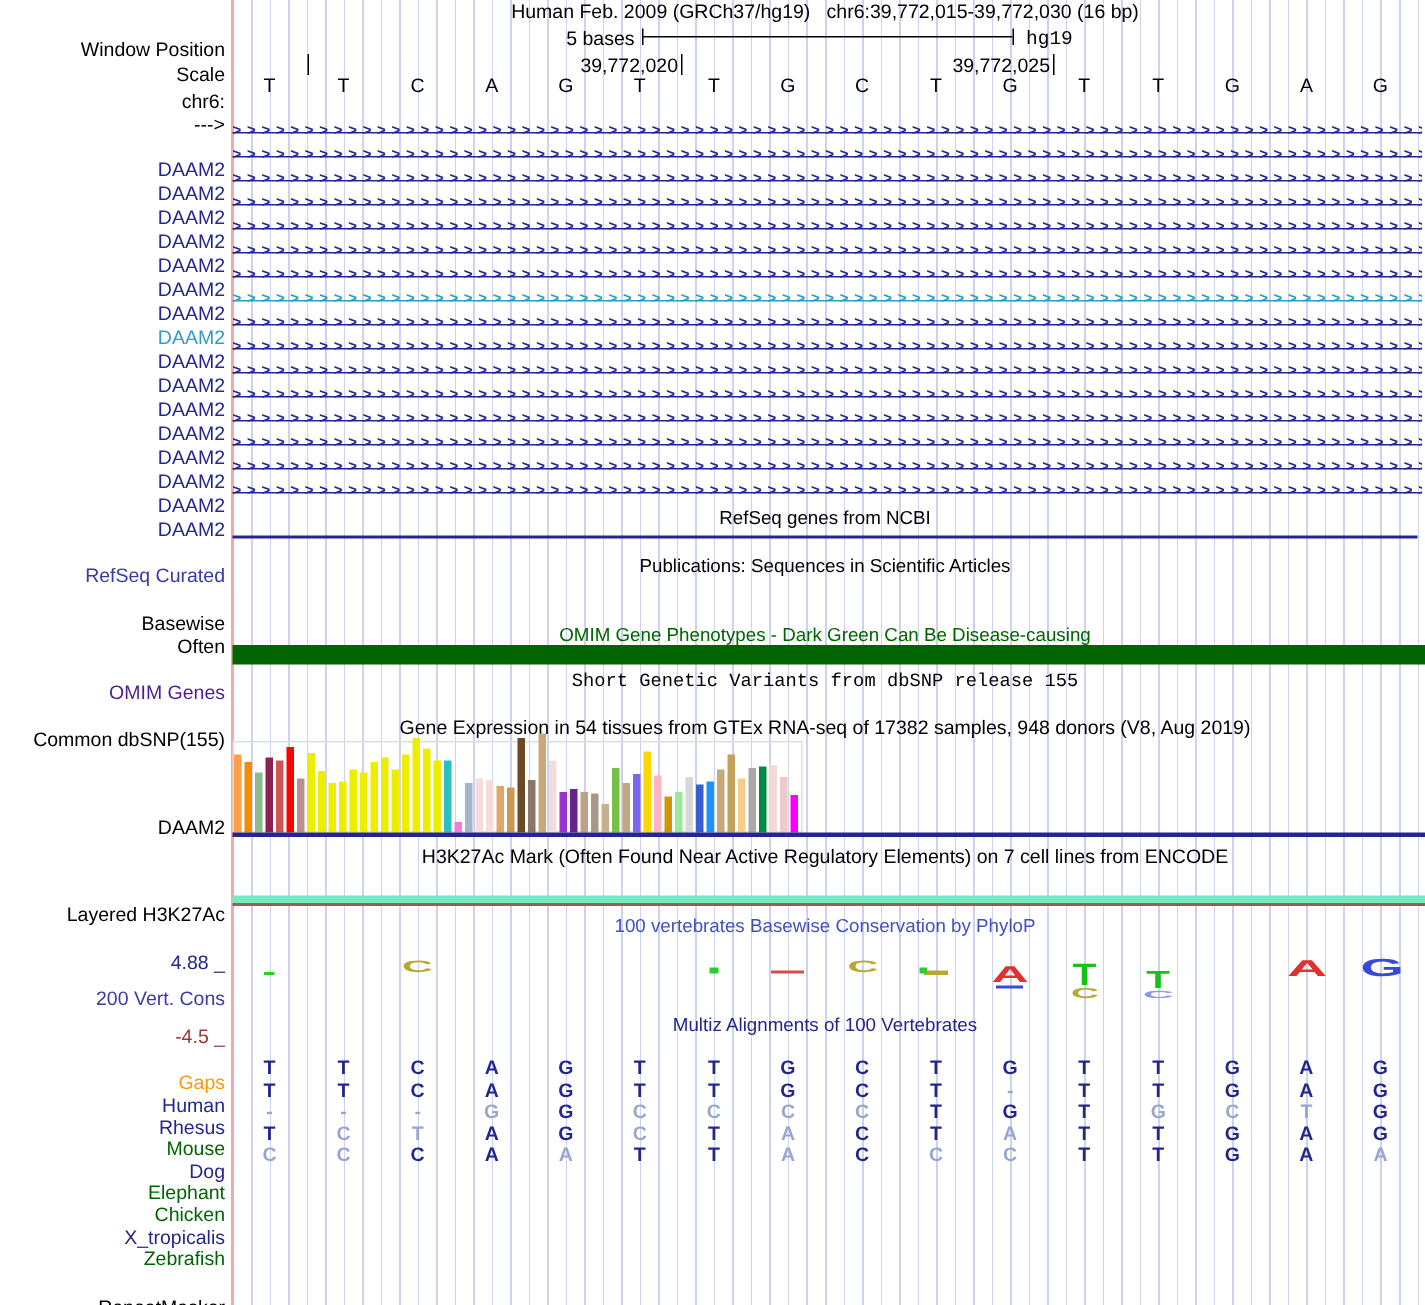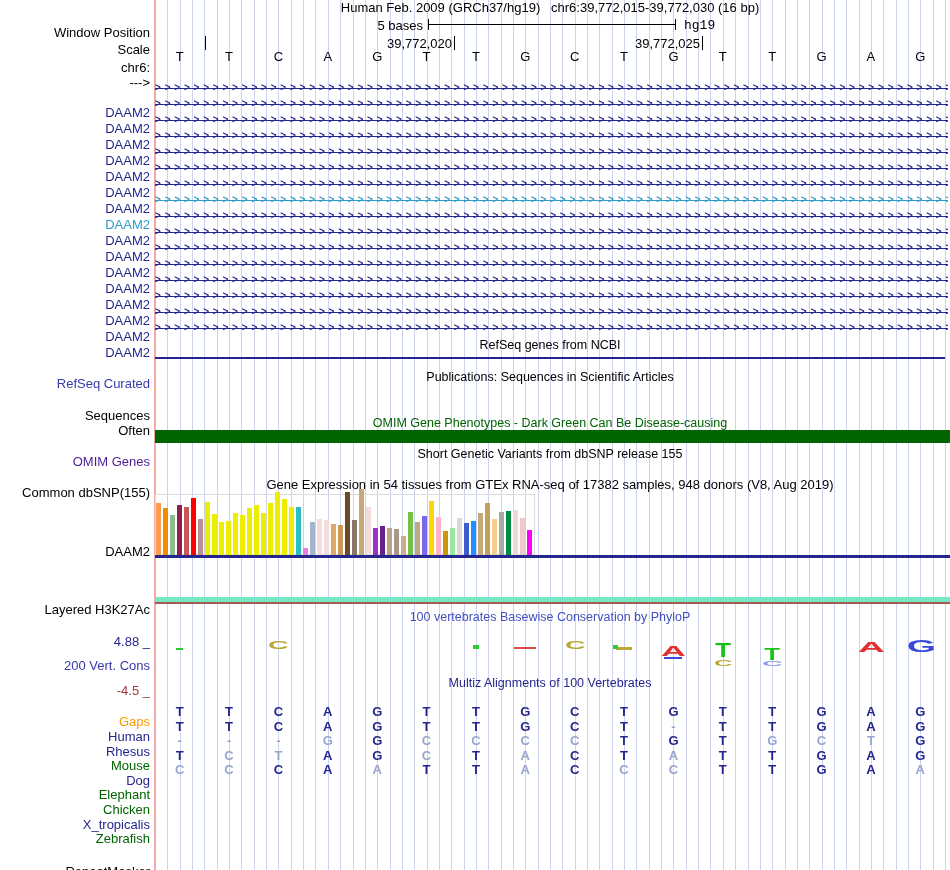--- a/index.html
+++ b/index.html
@@ -100,28 +100,28 @@
       <div class="generow" style="top: 307px; color: rgb(36, 38, 141); background-image: linear-gradient(rgb(36, 38, 141), rgb(36, 38, 141));">&gt;&gt;&gt;&gt;&gt;&gt;&gt;&gt;&gt;&gt;&gt;&gt;&gt;&gt;&gt;&gt;&gt;&gt;&gt;&gt;&gt;&gt;&gt;&gt;&gt;&gt;&gt;&gt;&gt;&gt;&gt;&gt;&gt;&gt;&gt;&gt;&gt;&gt;&gt;&gt;&gt;&gt;&gt;&gt;&gt;&gt;&gt;&gt;&gt;&gt;&gt;&gt;&gt;&gt;&gt;&gt;&gt;&gt;&gt;&gt;&gt;&gt;&gt;&gt;&gt;&gt;&gt;&gt;&gt;&gt;&gt;&gt;&gt;&gt;&gt;&gt;&gt;&gt;&gt;&gt;&gt;&gt;&gt;&gt;&gt;&gt;&gt;&gt;</div>
       <div class="lbl" style="top: 321px; color: rgb(36, 38, 141);">DAAM2</div>
       <div class="generow" style="top: 323px; color: rgb(36, 38, 141); background-image: linear-gradient(rgb(36, 38, 141), rgb(36, 38, 141));">&gt;&gt;&gt;&gt;&gt;&gt;&gt;&gt;&gt;&gt;&gt;&gt;&gt;&gt;&gt;&gt;&gt;&gt;&gt;&gt;&gt;&gt;&gt;&gt;&gt;&gt;&gt;&gt;&gt;&gt;&gt;&gt;&gt;&gt;&gt;&gt;&gt;&gt;&gt;&gt;&gt;&gt;&gt;&gt;&gt;&gt;&gt;&gt;&gt;&gt;&gt;&gt;&gt;&gt;&gt;&gt;&gt;&gt;&gt;&gt;&gt;&gt;&gt;&gt;&gt;&gt;&gt;&gt;&gt;&gt;&gt;&gt;&gt;&gt;&gt;&gt;&gt;&gt;&gt;&gt;&gt;&gt;&gt;&gt;&gt;&gt;&gt;&gt;</div>
     </div>
 
   <div class="ctr" style="top:338px;">RefSeq genes from NCBI</div>
   <div class="lbl" style="top:352px;color:#3939A8;">RefSeq Curated</div>
   <div style="position:absolute;left:155px;top:357px;width:790px;height:2px;background:#24268D;"></div>
 
   <div class="ctr" style="top:370px;">Publications: Sequences in Scientific Articles</div>
-  <div class="lbl" style="top:384px;">Sequences</div>
+  <div class="lbl" style="top:384px;">Basewise</div>
   <div class="lbl" style="top:399px;">Often</div>
 
   <div class="ctr" style="top:416px;color:#006400;">OMIM Gene Phenotypes - Dark Green Can Be Disease-causing</div>
   <div class="lbl" style="top:430px;color:#4c1d95;">OMIM Genes</div>
   <div style="position:absolute;left:155px;top:430px;width:795px;height:13px;background:#006400;"></div>
 
-  <div class="ctr" style="top:447px;">Short Genetic Variants from dbSNP release 155</div>
+  <div class="ctr" style="top:447px;font-family:Liberation Mono, monospace;">Short Genetic Variants from dbSNP release 155</div>
   <div class="lbl" style="top:461px;">Common dbSNP(155)</div>
 
   <div class="ctr" style="top:478px;font-size:13px;">Gene Expression in 54 tissues from GTEx RNA-seq of 17382 samples, 948 donors (V8, Aug 2019)</div>
   <div class="lbl" style="top:520px;">DAAM2</div>
   <div style="position:absolute;left:155px;top:494px;width:380px;height:61px;border:1px solid #DDDDDD;box-sizing:border-box;"></div>
   <div id="gtexBars">
       <div class="gbar" style="left: 156px; top: 503px; height: 52px; background: rgb(255, 158, 74);"></div>
       <div class="gbar" style="left: 163px; top: 508px; height: 47px; background: rgb(242, 140, 0);"></div>
       <div class="gbar" style="left: 170px; top: 515px; height: 40px; background: rgb(143, 188, 143);"></div>
       <div class="gbar" style="left: 177px; top: 505px; height: 50px; background: rgb(139, 34, 82);"></div>
@@ -171,20 +171,21 @@
       <div class="gbar" style="left: 485px; top: 503px; height: 52px; background: rgb(196, 160, 95);"></div>
       <div class="gbar" style="left: 492px; top: 519px; height: 36px; background: rgb(244, 206, 140);"></div>
       <div class="gbar" style="left: 499px; top: 512px; height: 43px; background: rgb(168, 168, 168);"></div>
       <div class="gbar" style="left: 506px; top: 511px; height: 44px; background: rgb(0, 139, 69);"></div>
       <div class="gbar" style="left: 513px; top: 510px; height: 45px; background: rgb(243, 216, 216);"></div>
       <div class="gbar" style="left: 520px; top: 518px; height: 37px; background: rgb(239, 201, 201);"></div>
       <div class="gbar" style="left: 527px; top: 530px; height: 25px; background: rgb(255, 0, 255);"></div>
     </div>
   <div style="position:absolute;left:155px;top:555px;width:795px;height:3px;background:#24268D;"></div>
 
+  <div class="ctr" style="top:564px;font-size:13px;">H3K27Ac Mark (Often Found Near Active Regulatory Elements) on 7 cell lines from ENCODE</div>
   <div class="lbl" style="top:578px;">Layered H3K27Ac</div>
   <div style="position:absolute;left:155px;top:597px;width:795px;height:5px;background:#76E8C4;"></div>
   <div style="position:absolute;left:155px;top:602px;width:795px;height:2px;background:#A05A50;"></div>
 
   <div class="lbl" style="top:610px;color:#24268D;">4.88 _</div>
   <div class="ctr" style="top:610px;color:#4150C0;">100 vertebrates Basewise Conservation by PhyloP</div>
   <div class="lbl" style="top:634px;color:#3939A8;">200 Vert. Cons</div>
   <div class="lbl" style="top:659px;color:#9B3A3A;">-4.5 _</div>
   <div id="phylopGlyphs">
       <div style="position: absolute; left: 176.188px; top: 648px; width: 7px; height: 2px; background: rgb(46, 204, 46);"></div>

